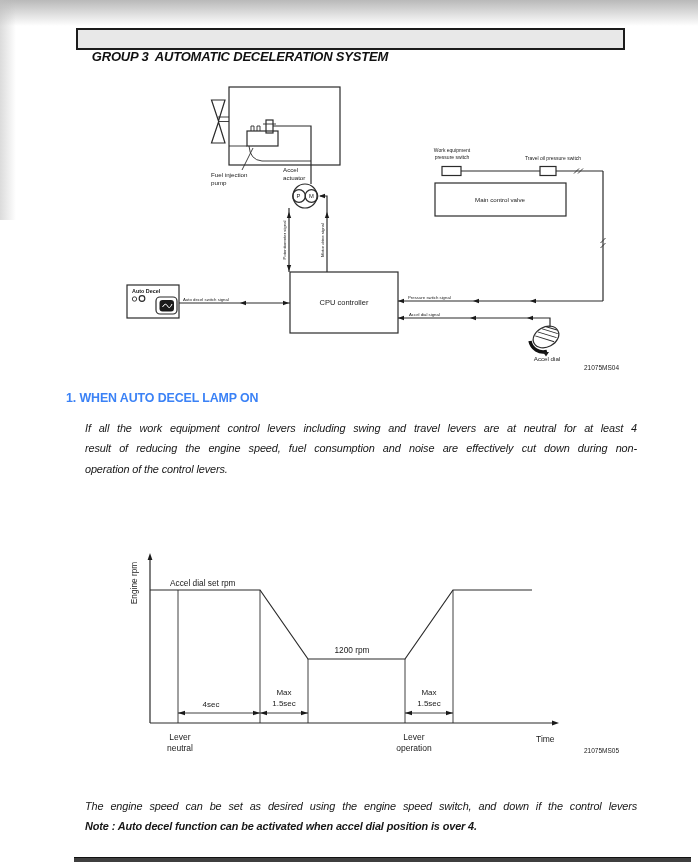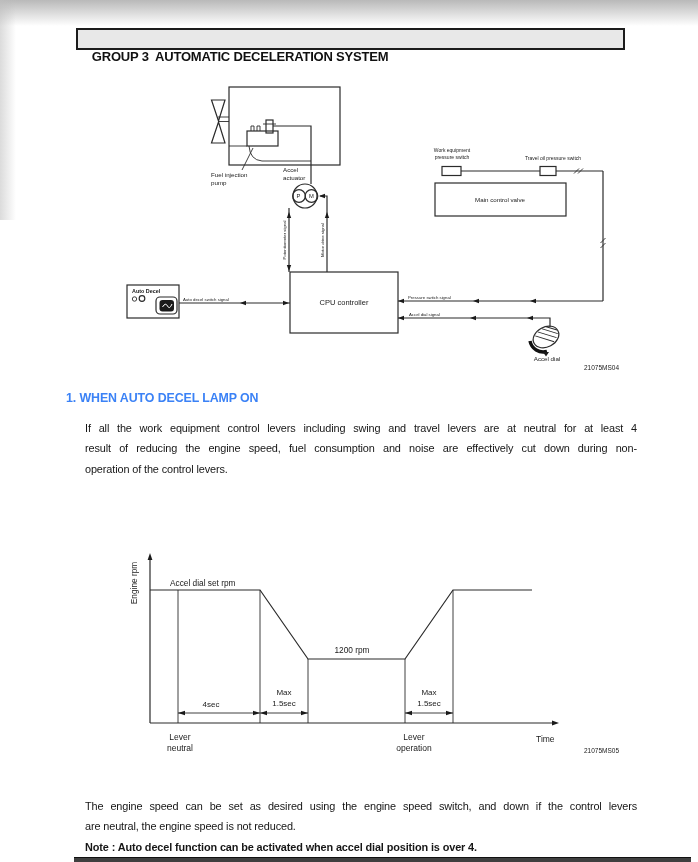--- a/index.html
+++ b/index.html
@@ -8,27 +8,27 @@
     font-family:"Liberation Sans", sans-serif;color:#1a1a1a;overflow:hidden;
   }
   .top-shade{position:absolute;left:0;top:0;width:698px;height:26px;
     background:linear-gradient(#b9b9b9,#ffffff);}
   .left-shade{position:absolute;left:0;top:0;width:16px;height:220px;
     background:linear-gradient(to right,rgba(190,190,190,.55),rgba(255,255,255,0));}
   .group-box{
     position:absolute;left:76px;top:28px;width:549px;height:22px;
     background:#e8e8e8;border:2px solid #1c1c1c;box-sizing:border-box;
     font-weight:bold;font-size:13px;line-height:18px;padding-left:7px;
-    letter-spacing:-0.2px;white-space:pre;color:#111;
+    letter-spacing:-0.2px;white-space:pre;color:#111;font-style:italic;
   }
   .sec{position:absolute;left:66px;width:565px;}
   .sec h3{margin:0;font-size:12.4px;font-weight:bold;letter-spacing:-0.1px;color:#3b82f6;}
   .sec .body{margin-top:13px;padding-left:19px;width:552px;}
   .line{font-size:10.9px;line-height:20.3px;letter-spacing:-0.12px;
-    text-align:justify;color:#161616;}
+    text-align:justify;color:#161616;font-style:italic;}
   .line.full{text-align-last:justify;}
   .line.bold{font-weight:bold;}
   svg{position:absolute;overflow:visible;}
   svg text{font-family:"Liberation Sans", sans-serif;fill:#1a1a1a;}
   .stk{stroke:#2b2b2b;fill:none;stroke-width:1.2px;}
   .thin{stroke:#2b2b2b;fill:none;stroke-width:0.9px;}
   .fil{fill:#1a1a1a;stroke:none;}
   .bottom-bar{position:absolute;left:74px;top:857px;width:617px;height:6px;
     background:#3f3f3f;border-top:1px solid #111;}
 </style>
@@ -222,18 +222,17 @@
   <text x="180" y="740" font-size="8.5" text-anchor="middle">Lever</text>
   <text x="180" y="751" font-size="8.5" text-anchor="middle">neutral</text>
   <text x="414" y="740" font-size="8.5" text-anchor="middle">Lever</text>
   <text x="414" y="751" font-size="8.5" text-anchor="middle">operation</text>
   <text x="584" y="753" font-size="6.5" fill="#222">21075MS05</text>
 </svg>
 
 <div class="sec" style="top:783px;">
   <div class="body">
     <div class="line full">The engine speed can be set as desired using the engine speed switch, and down if the control levers</div>
-    <div class="line">are neutral, the engine speed is not reduced.</div>
     <div class="line bold">Note : Auto decel function can be activated when accel dial position is over 4.</div>
   </div>
 </div>
 
 <div class="bottom-bar"></div>
 
 </body></html>

